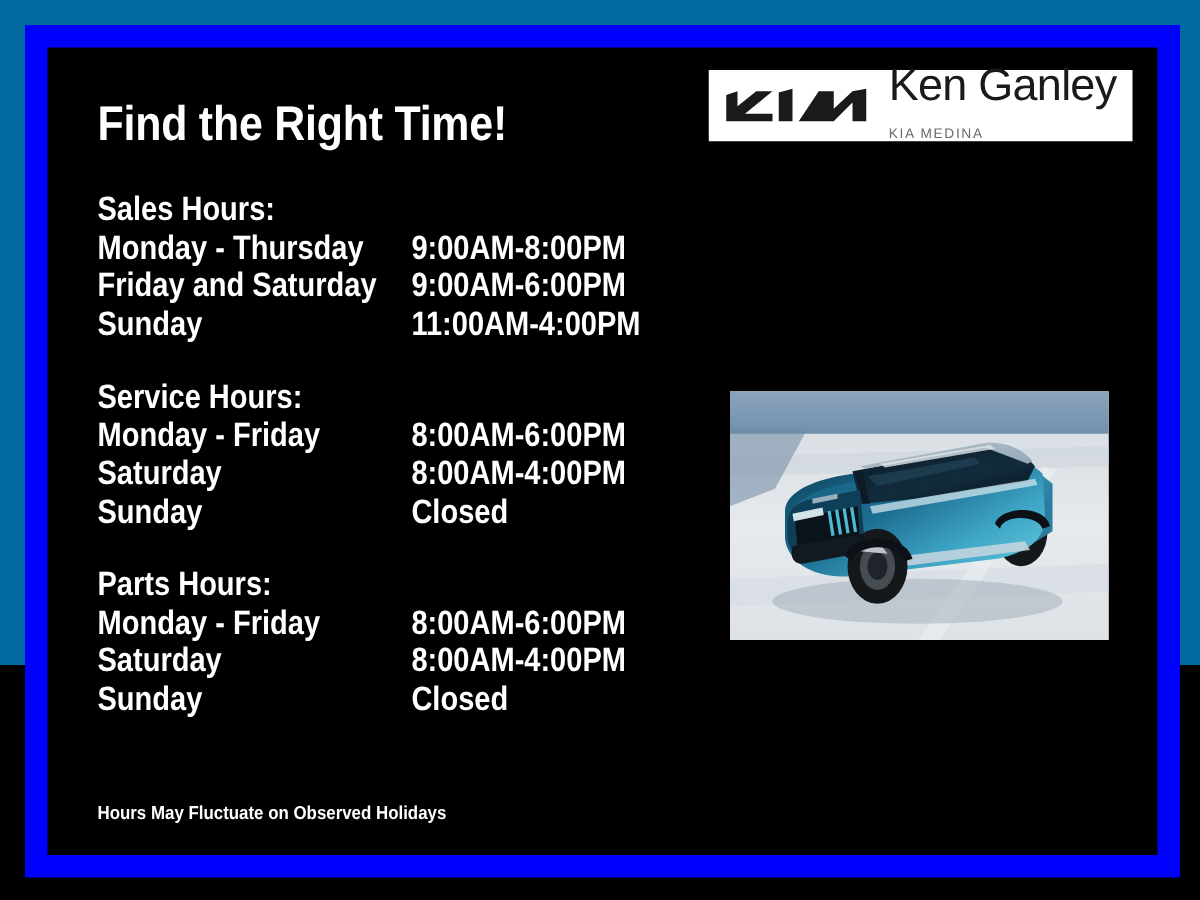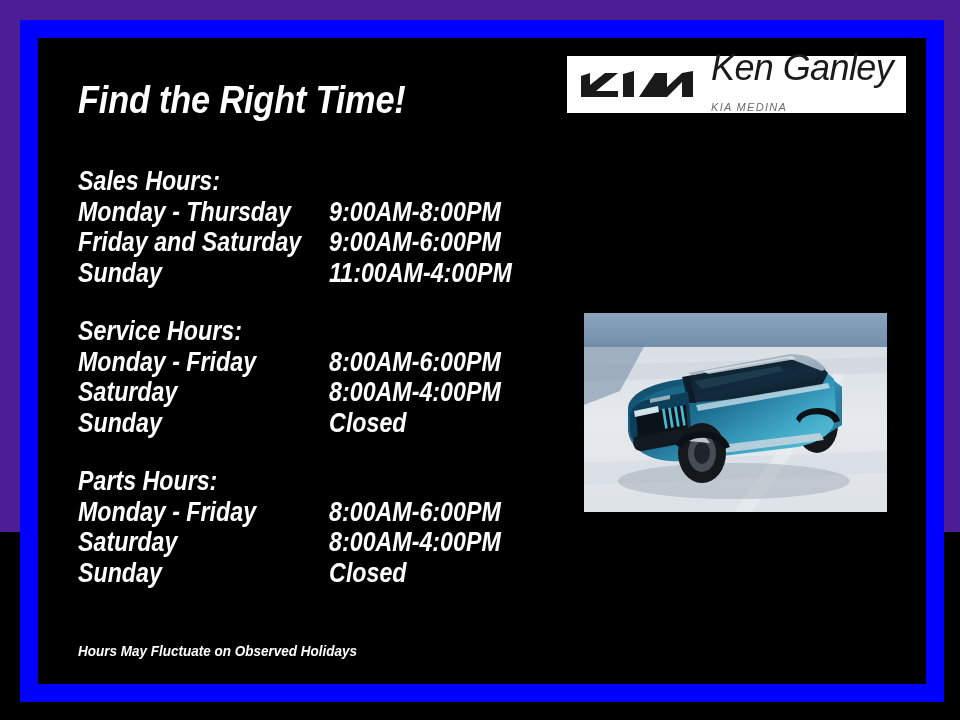--- a/index.html
+++ b/index.html
@@ -12,22 +12,21 @@
     height: 720px;
     overflow: hidden;
     font-family: "Liberation Sans", sans-serif;
   }
 
   
   .slide-root {
     position: relative;
     width: 960px;
     height: 532px;
-    background: #4c1d95;
-    font-style: italic;
+    background: #0369a1;
   }
   .blue-frame {
     position: absolute;
     left: 20px;
     top: 20px;
     width: 924px;
     height: 682px;
     background: #0000FF;
     box-sizing: border-box;
   }
@@ -53,21 +52,21 @@
     letter-spacing: -0.2px;
     transform: scaleX(0.88);
     transform-origin: left center;
     white-space: nowrap;
   }
 
   
   .hours-area {
     position: absolute;
     left: 40px;
-    top: 128px;
+    top: 114px;
     width: 480px;
   }
   .hours-block {
     margin-bottom: 28px;
   }
   .hours-block:last-child { margin-bottom: 12px; }
 
   .block-heading,
   .hours-row {
     font-family: "Liberation Sans Narrow", "Liberation Sans", sans-serif;

